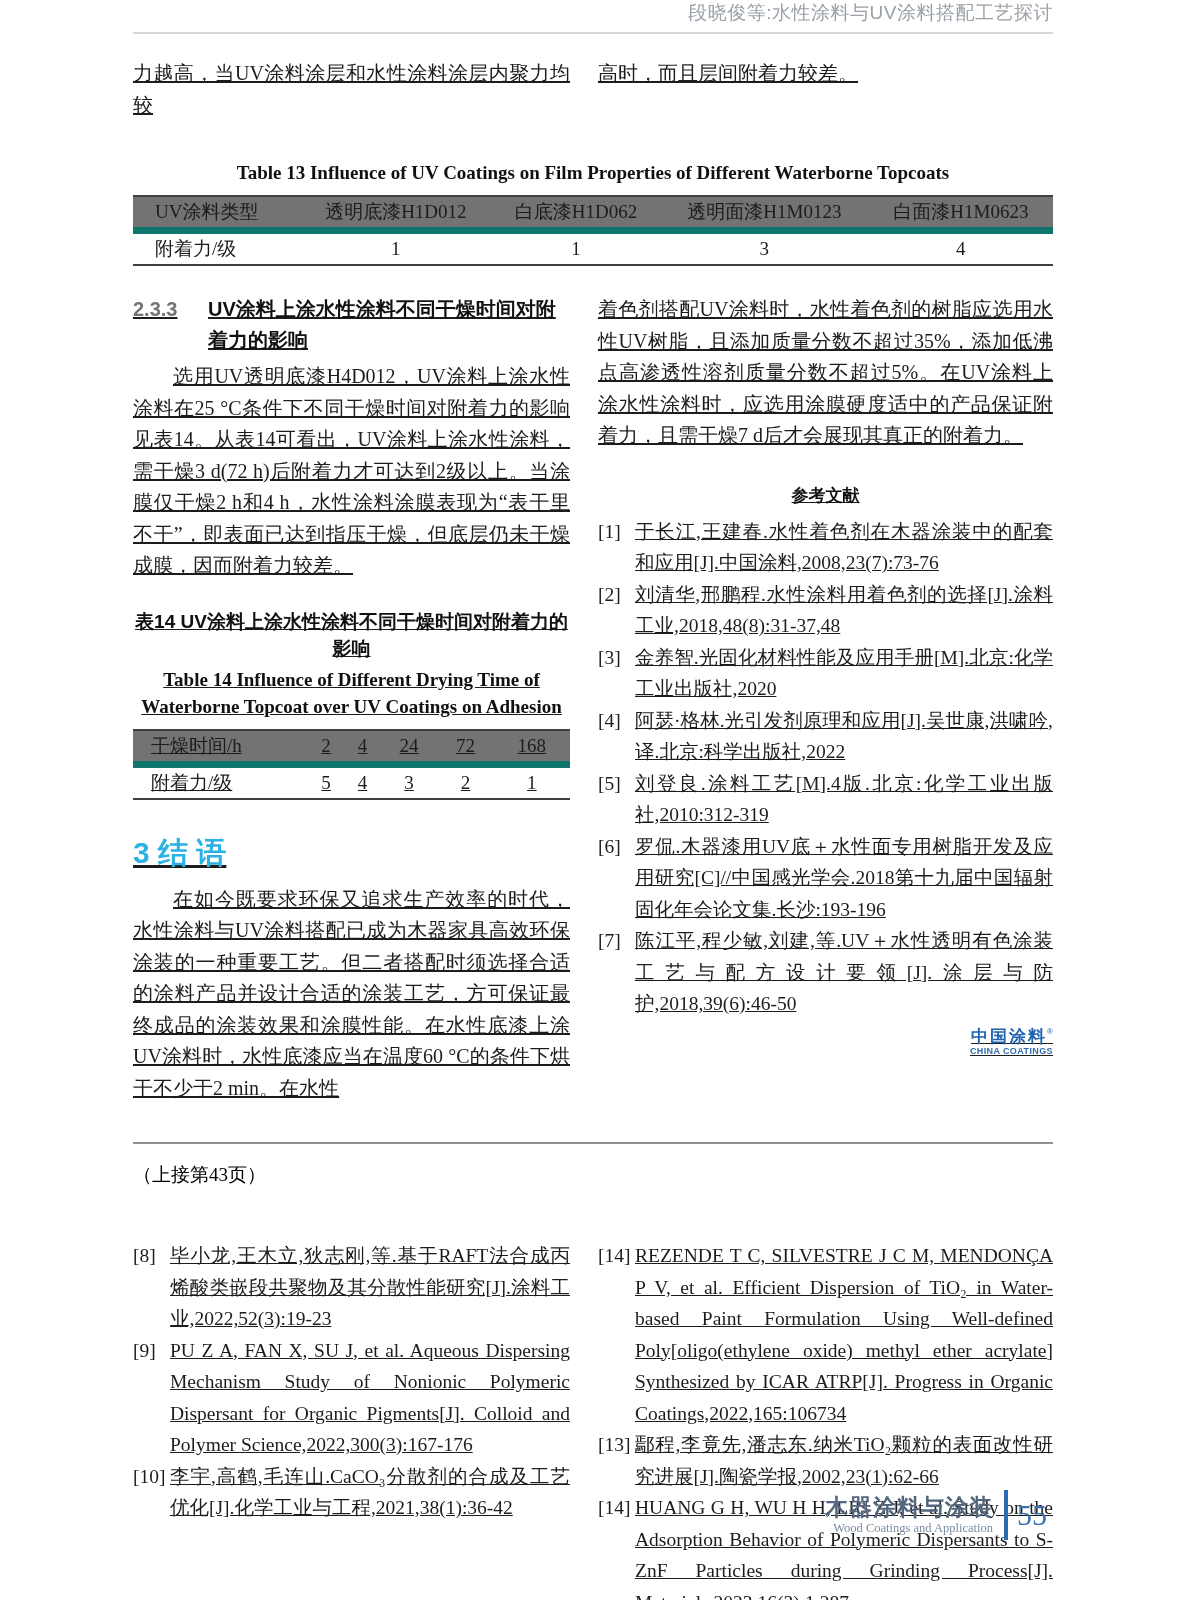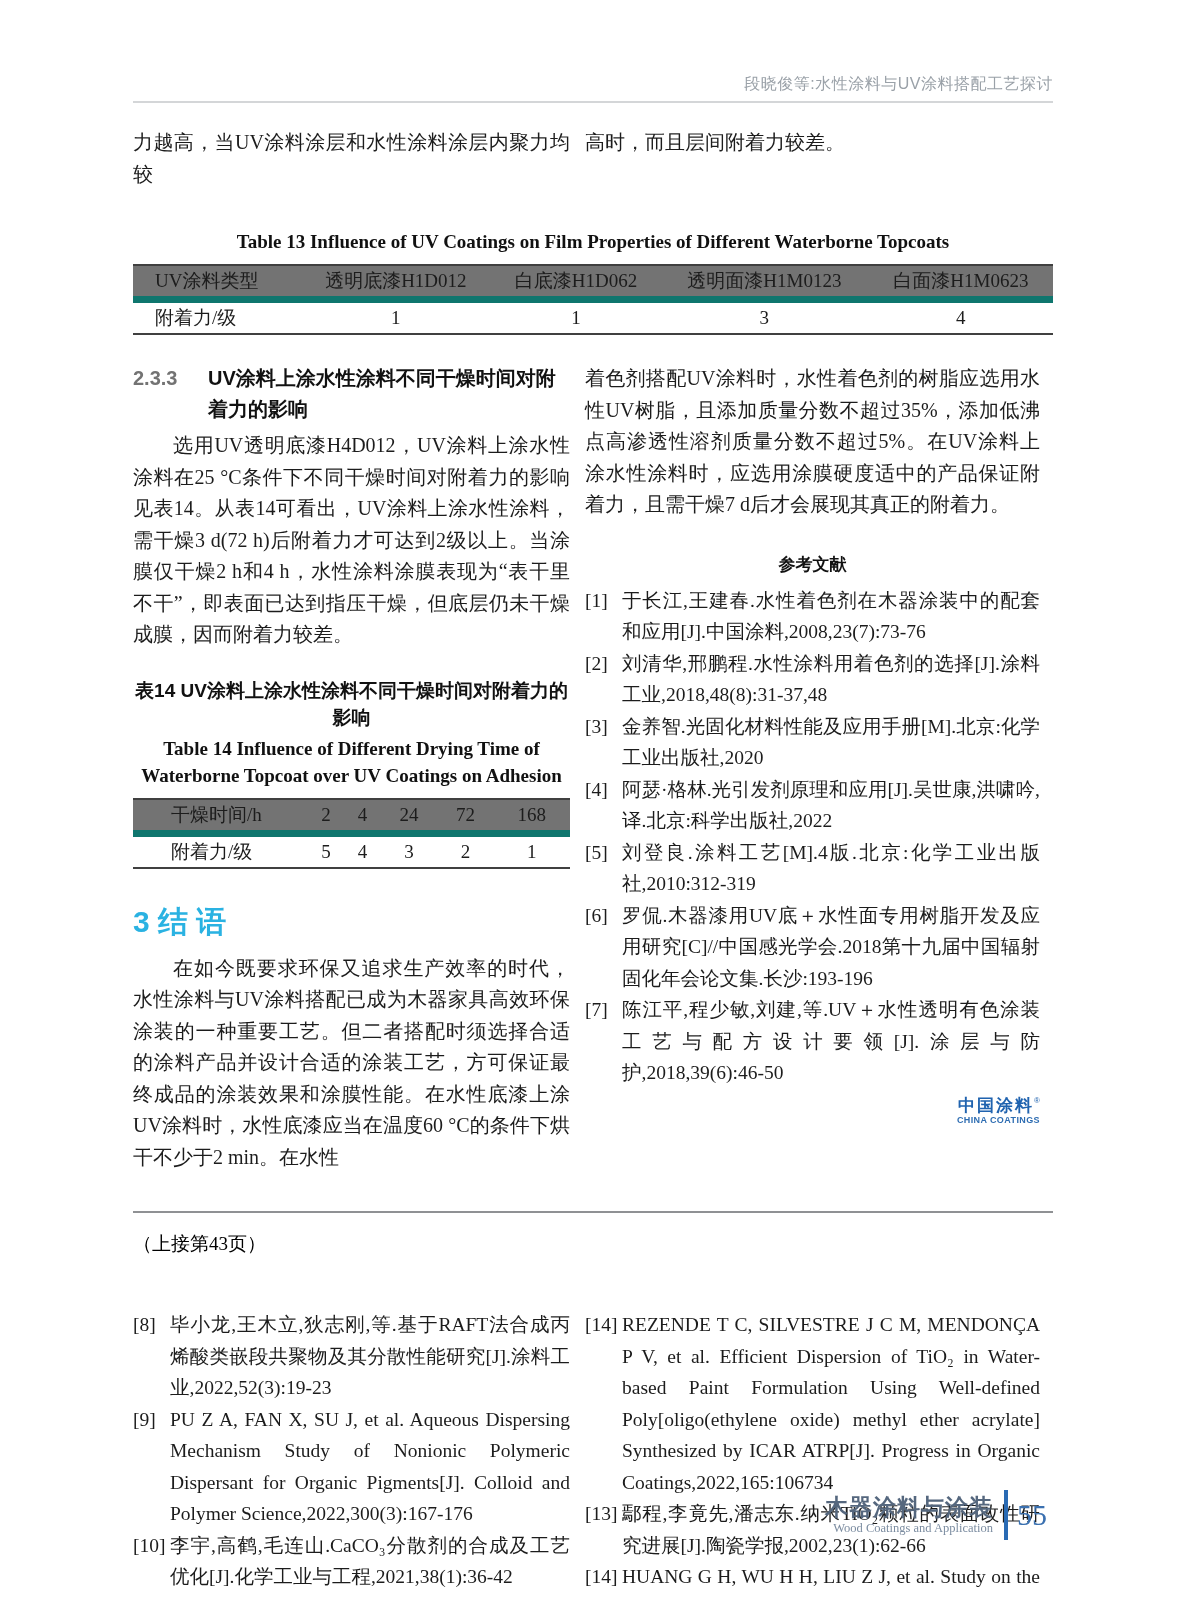--- a/index.html
+++ b/index.html
@@ -8,28 +8,28 @@
     width:1187px; height:1600px;
     font-family:"Liberation Serif","DejaVu Serif",serif;
     color:#1c1c1c;
     position:relative;
     overflow:hidden;
   }
   .page { width:1187px; height:1600px; padding:0 134px 0 133px; position:relative; }
 
   
   .running-head {
-    padding-top:74px; text-align:right;
+    text-align:right;
     font-family:"Liberation Sans","DejaVu Sans",sans-serif;
-    font-size:16px; color:#9aa1a8; letter-spacing:0.5px;
+    font-size:19px; color:#9aa1a8; letter-spacing:0.5px;
   }
   .head-rule { border:none; border-top:2px solid #d4d6d8; margin-top:6px; }
 
   
-  .cols { display:flex; gap:15px; }
+  .cols { display:flex; gap:28px;text-decoration:underline; }
   .col-l { width:437px; flex:none; }
   .col-r { width:455px; flex:none; }
 
   .intro-row { margin-top:24px; }
   .body-text { font-size:20px; line-height:31.5px; text-align:justify; }
 
   
   .tbl-block { margin-top:38px; }
   .cap-zh {
     text-align:center; font-family:"Liberation Sans","DejaVu Sans",sans-serif;
@@ -38,21 +38,21 @@
   .cap-en { text-align:center; font-weight:bold; font-size:19px; line-height:27px; color:#111; }
   table { width:100%; border-collapse:collapse; margin-top:9px; }
   table.data { border-top:2px solid #404040; border-bottom:2px solid #404040; }
   .data thead tr { background:#737373; }
   .data tbody tr { border-top:7px solid #0f766e; }
   .data th, .data td {
     font-weight:normal; font-size:19px; height:34px;
     text-align:center; vertical-align:middle; padding:2px 4px;
   }
   .data th.lbl, .data td.lbl { text-align:left; padding-left:22px; }
-  .t14 td.lbl, .t14 th.lbl { padding-left:38px; width:40%; }
+  .t14 td.lbl, .t14 th.lbl { padding-left:18px; width:40%; }
 
   
   .main-cols { margin-top:28px; }
   .sec-sub { display:flex; font-size:20px; line-height:31px; }
   .sec-sub-num {
     color:#737373; font-family:"Liberation Sans","DejaVu Sans",sans-serif;
     font-weight:bold; width:75px; flex:none;
   }
   .sec-sub-title { font-family:"Liberation Sans","DejaVu Sans",sans-serif; font-weight:bold; color:#111; }
   .para { font-size:20px; line-height:31.5px; text-align:justify; text-indent:2em; margin-top:5px; }

